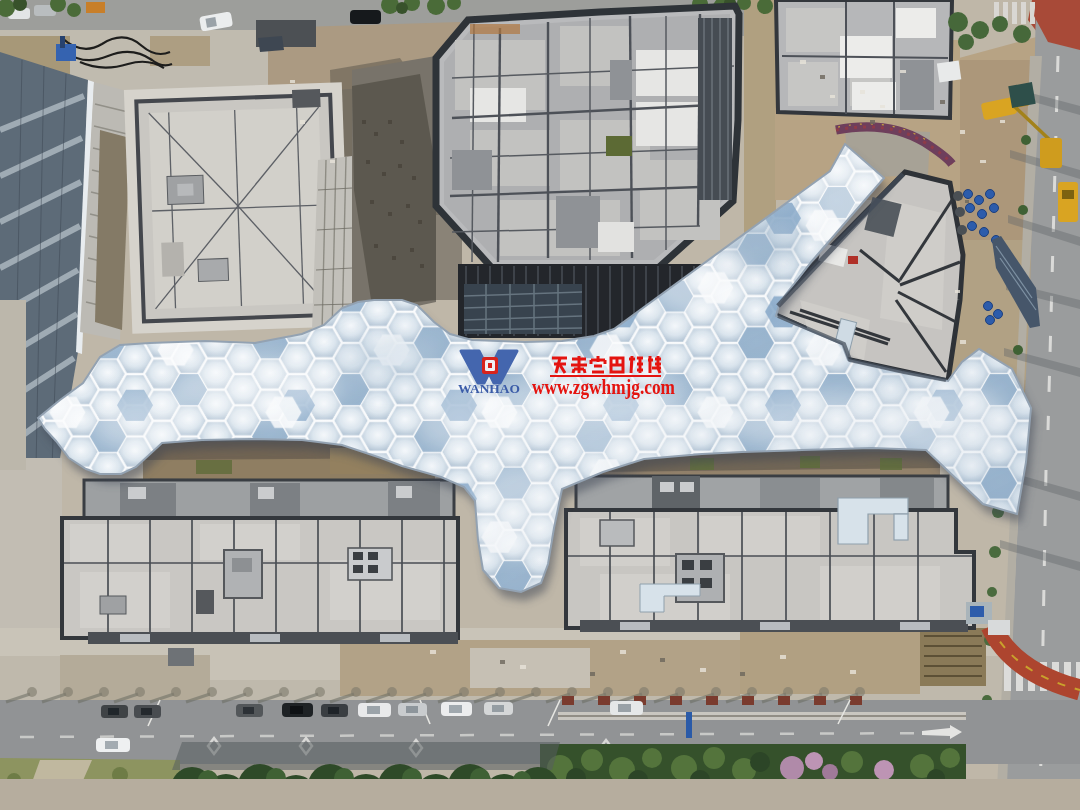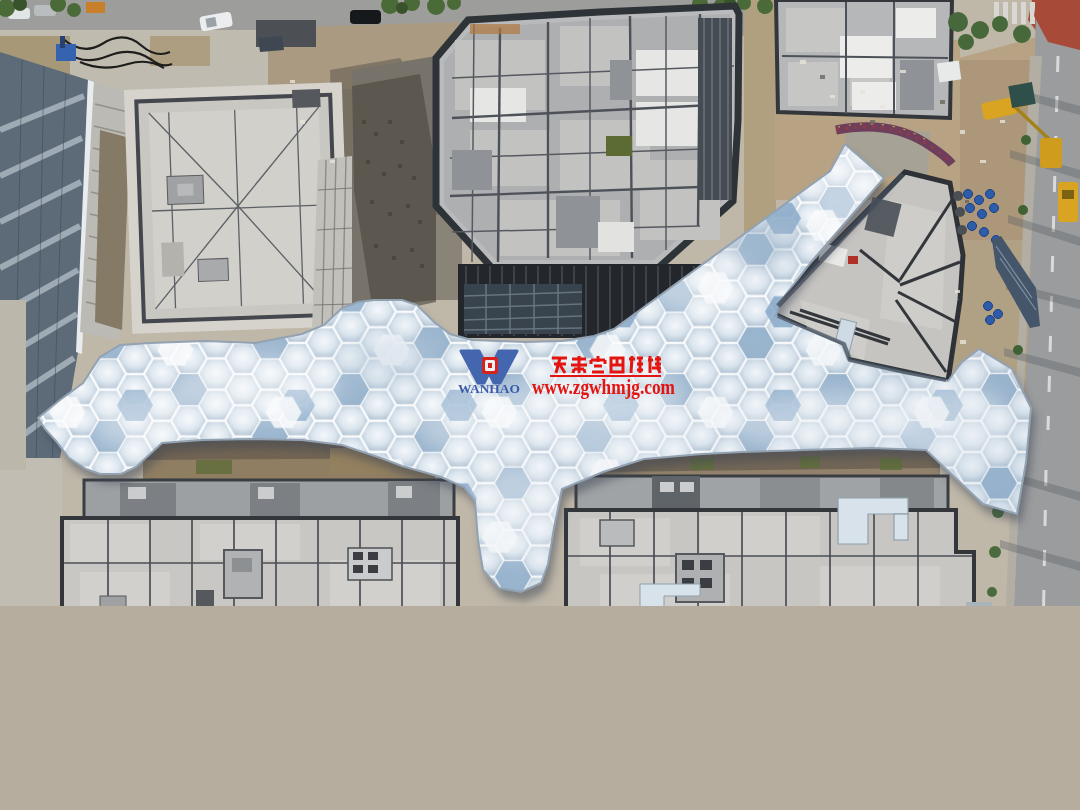--- a/index.html
+++ b/index.html
@@ -1,16 +1,16 @@
 <!DOCTYPE html>
 <html><head>
 <meta charset="utf-8">
 <style>
 html,body{margin:0;padding:0;background:#b6ad9e;}
-#scene{width:1080px;height:606px;position:relative;overflow:hidden;font-family:"Liberation Sans",sans-serif;}
+#scene{width:1080px;height:779px;position:relative;overflow:hidden;font-family:"Liberation Sans",sans-serif;}
 </style>
 </head>
 <body>
 <div id="scene">
 <svg width="1080" height="810" viewBox="0 0 1080 810" xmlns="http://www.w3.org/2000/svg">
 <defs>
 <radialGradient id="cellG" cx="0.5" cy="0.45" r="0.62">
 <stop offset="0" stop-color="#fafcfe"></stop>
 <stop offset="0.5" stop-color="#dde7ef"></stop>
 <stop offset="0.82" stop-color="#b5c6d6"></stop>

